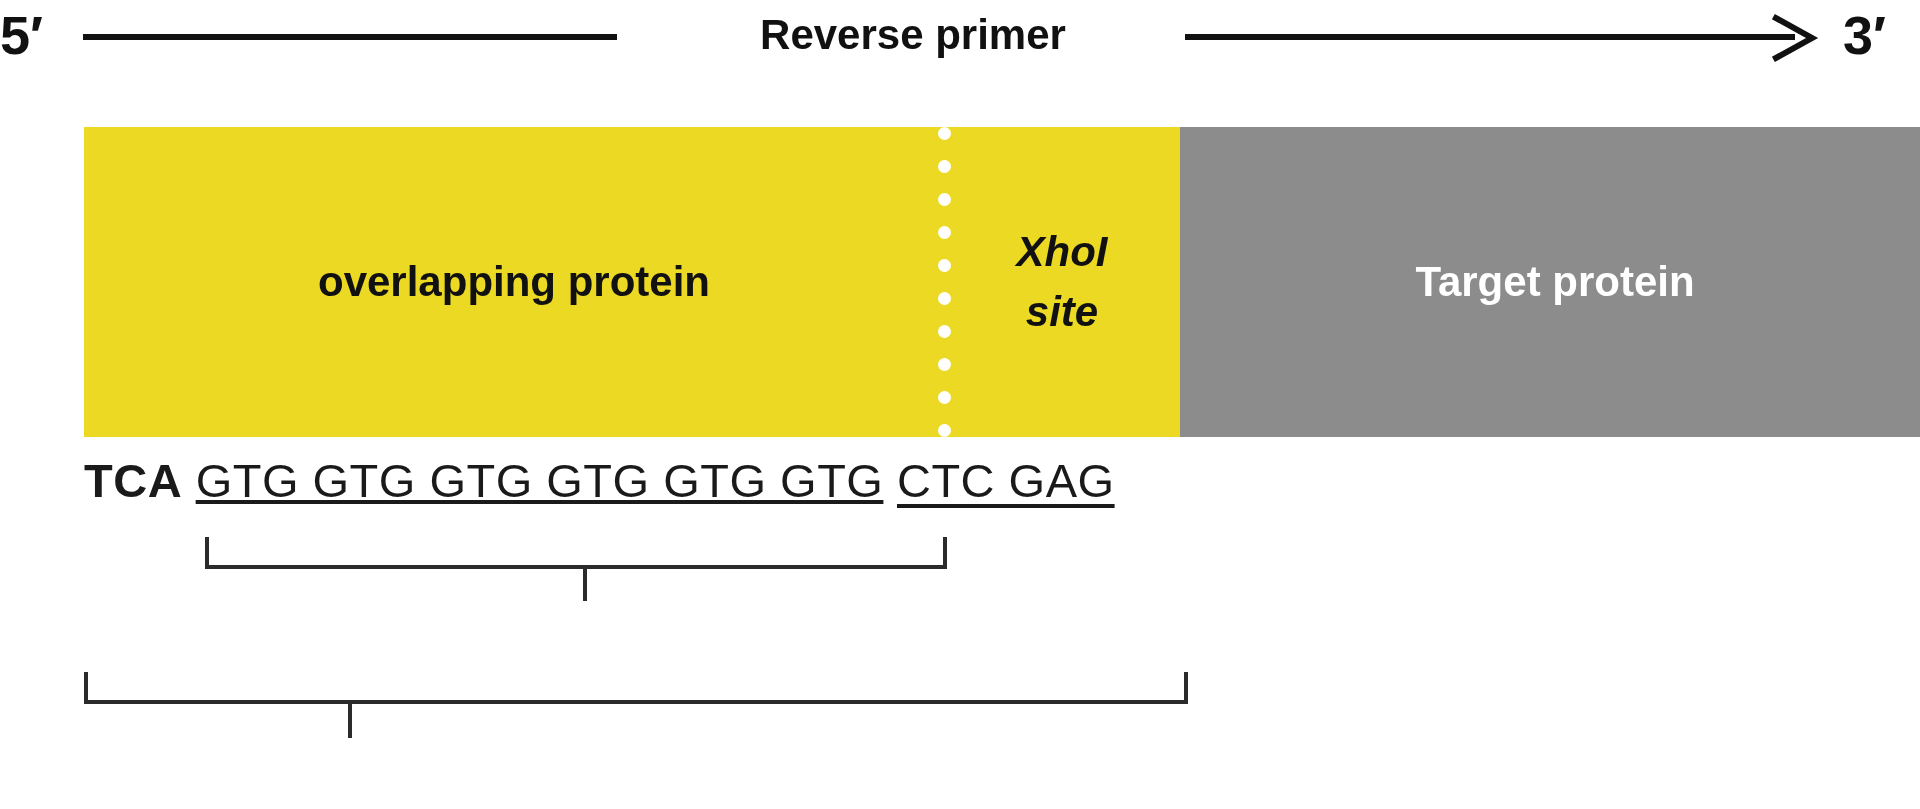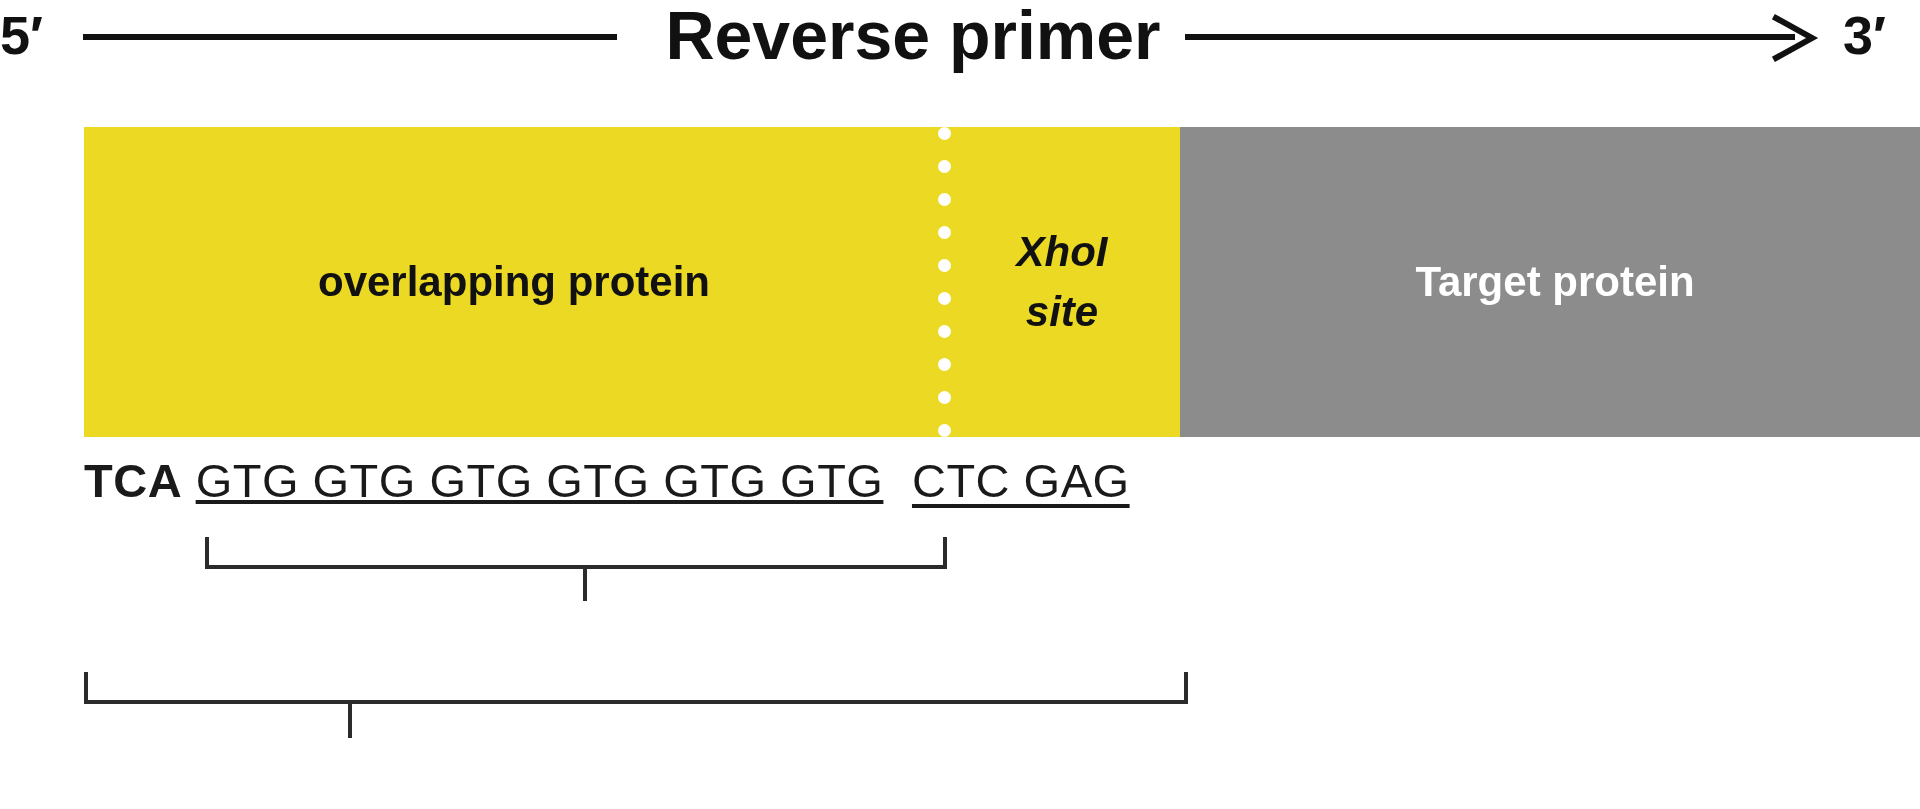--- a/index.html
+++ b/index.html
@@ -33,21 +33,21 @@
   #five-prime { left: 0px;    top: 8px; }
   #three-prime{ left: 1843px; top: 8px; }
 
   #primer-title {
     position: absolute;
     left: 660px;
     top: 8px;
     width: 506px;
     text-align: center;
     font-weight: bold;
-    font-size: 68px;
+    font-size: 42px;
     line-height: 54px;
     color: #111111;
     white-space: nowrap;
   }
 
   .hdr-rule {
     position: absolute;
     height: 6px;
     background: #111111;
     top: 34px;
@@ -160,21 +160,20 @@
     white-space: nowrap;
     letter-spacing: 0.5px;
   }
   #seq-start { font-weight: bold; }
   #seq-his   { font-weight: normal; text-decoration: underline; }
   #seq-site  {
     font-weight: normal;
     text-decoration: underline;
     text-underline-offset: 7px;
     text-decoration-thickness: 4px;
-    margin-left: 15px;
   }
 
   
   .bracket {
     position: absolute;
     border-left: 4px solid #2b2b2b;
     border-right: 4px solid #2b2b2b;
     border-bottom: 4px solid #2b2b2b;
     box-sizing: border-box;
   }

